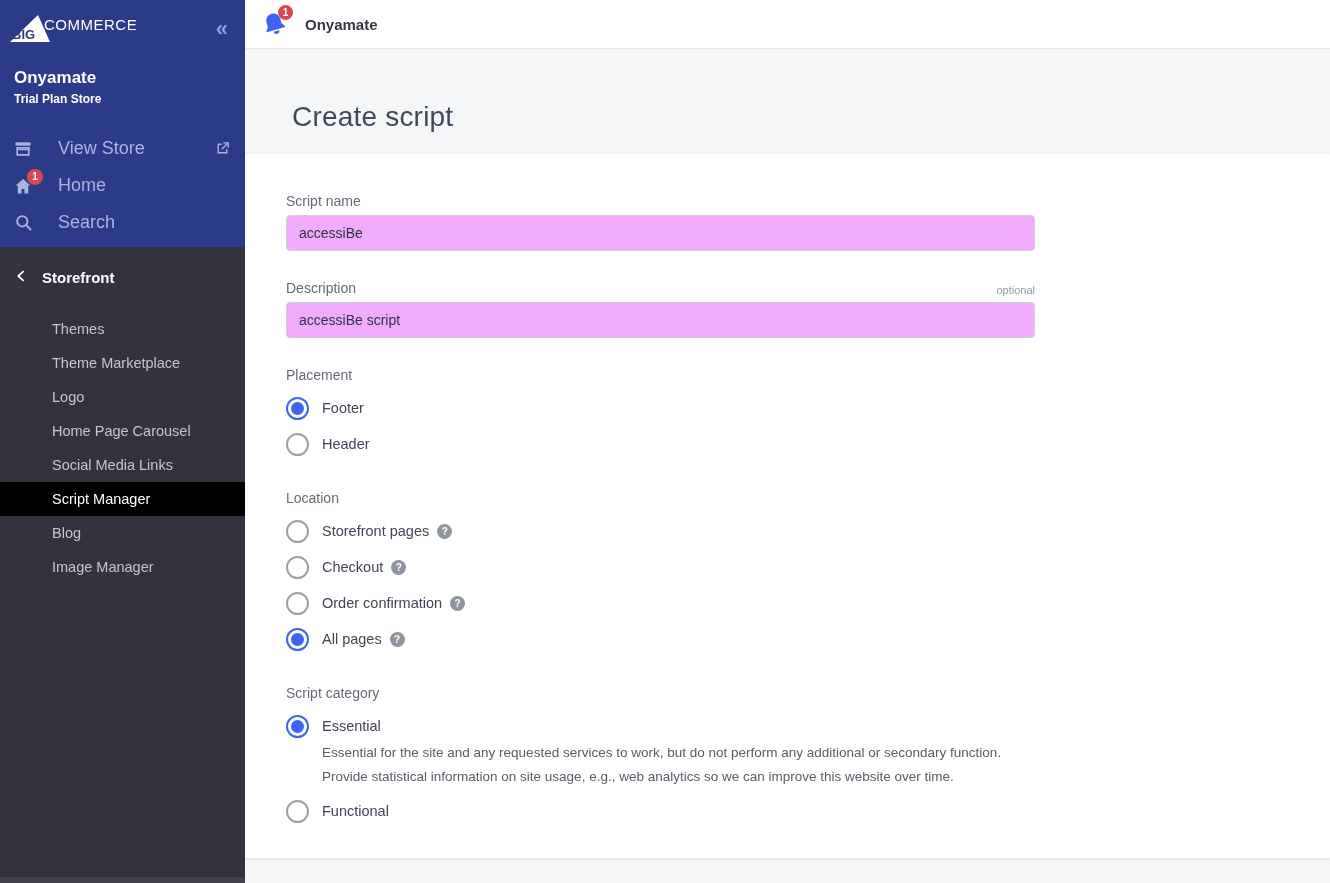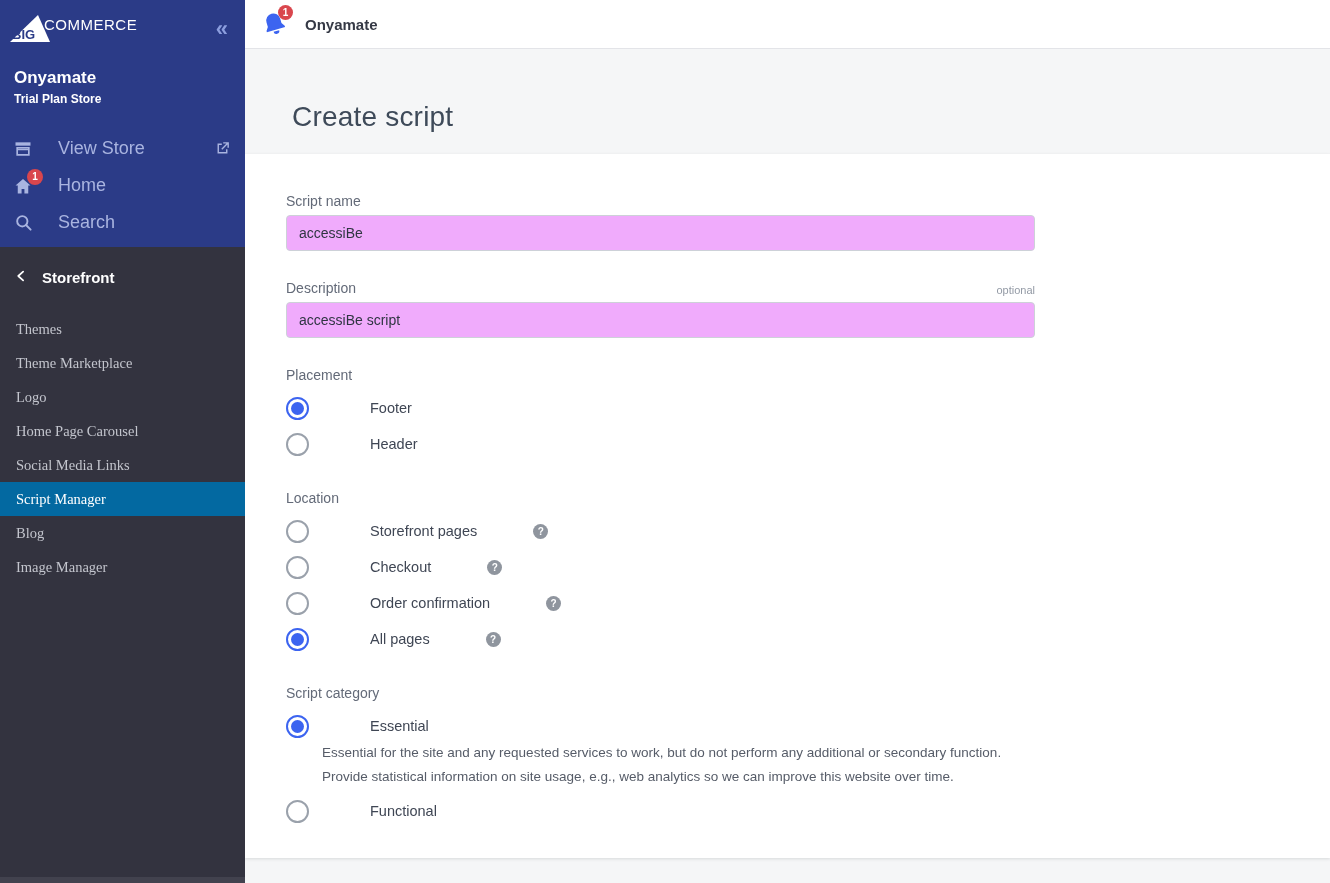--- a/index.html
+++ b/index.html
@@ -21,22 +21,22 @@
   .store-plan { color:#fff; font-size:12px; font-weight:700; margin:4px 0 0 14px; }
   .main-nav { margin-top:24px; }
   .nav-row { display:flex; align-items:center; height:37px; padding:0 14px 0 12px; color:#a9b4e0; cursor:pointer; }
   .nav-icon { width:22px; height:22px; position:relative; display:flex; align-items:center; justify-content:center; flex:0 0 22px; }
   .nav-label { margin-left:24px; font-size:18px; flex:1; }
   .nav-trailing { width:18px; height:18px; display:flex; align-items:center; justify-content:center; }
   .badge { position:absolute; top:-6px; right:-9px; width:16px; height:16px; background:#d9464d; border-radius:50%; color:#fff; font-size:10px; font-weight:700; display:flex; align-items:center; justify-content:center; z-index:2; }
   .sidebar-dark { background:#33333f; flex:1; padding-top:22px; }
   .section-header { display:flex; align-items:center; padding-left:15px; color:#fff; font-weight:700; font-size:15px; gap:14px; cursor:pointer; }
   .section-items { margin-top:26px; }
-  .section-item { height:34px; display:flex; align-items:center; padding-left:16px; font-size:14.5px; color:#c3c5cd; cursor:pointer;font-family:Liberation Serif, serif; }
-  .section-item.active { background:#0369a1; color:#fff; }
+  .section-item { height:34px; display:flex; align-items:center; padding-left:52px; font-size:14.5px; color:#c3c5cd; cursor:pointer; }
+  .section-item.active { background:#000000; color:#fff; }
   .sidebar-strip { position:absolute; bottom:0; left:0; right:0; height:6px; background:#42424e; }
 
   
   .main { flex:1; display:flex; flex-direction:column; min-width:0; }
   .topbar { height:49px; flex:0 0 49px; background:#fff; border-bottom:1px solid #e3e4e8; display:flex; align-items:center; padding-left:13px; }
   .bell-wrap { position:relative; width:32px; height:32px; display:flex; align-items:center; justify-content:center; cursor:pointer; }
   .bell-wrap svg { transform:rotate(-16deg); }
   .bell-badge { position:absolute; top:-3px; right:-3px; width:15px; height:15px; background:#d9464d; border-radius:50%; color:#fff; font-size:10px; font-weight:700; display:flex; align-items:center; justify-content:center; }
   .topbar-store { margin-left:15px; font-weight:700; font-size:15px; color:#353945; }
 
@@ -44,21 +44,21 @@
   .page-title { margin:52px 0 21px 47px; font-size:28px; font-weight:300; color:#3e4a59; letter-spacing:0.2px; }
   .card { background:#fff; box-shadow:0 1px 3px rgba(48,52,63,0.15); height:704px; padding:39px 30px 0 41px; overflow:hidden; }
 
   .field-label { font-size:14px; color:#636a78; }
   .text-input { width:749px; height:36px; border:1px solid #cdd1d8; border-radius:4px; padding:0 12px; font-size:14px; color:#2f3542; background:#f0abfc; display:block; margin-top:6px; font-family:inherit; }
   .label-row { width:749px; display:flex; justify-content:space-between; align-items:flex-end; }
   .optional { font-size:11px; color:#939aa5; }
   .field-block { margin-bottom:29px; }
   .group { margin-bottom:28px; }
   .group .field-label { margin-bottom:7px; }
-  .radio-row { display:flex; align-items:center; height:36px; cursor:pointer;gap:48px; }
+  .radio-row { display:flex; align-items:center; height:36px; cursor:pointer; }
   .radio { width:23px; height:23px; border:2px solid #9aa1ab; border-radius:50%; background:#fff; display:flex; align-items:center; justify-content:center; flex:0 0 23px; }
   .radio.selected { border-color:#3c64f0; }
   .radio.selected::after { content:''; width:13px; height:13px; border-radius:50%; background:#3c64f0; }
   .radio-label { margin-left:13px; font-size:14.5px; color:#3f4654; }
   .help-icon { width:15px; height:15px; border-radius:50%; background:#8f959e; color:#fff; font-size:10px; font-weight:700; display:inline-flex; align-items:center; justify-content:center; margin-left:8px; flex:0 0 15px; }
   .option-desc { margin:1px 0 9px 36px; font-size:13.5px; color:#565c68; }
 </style>
 </head>
 <body>
 

